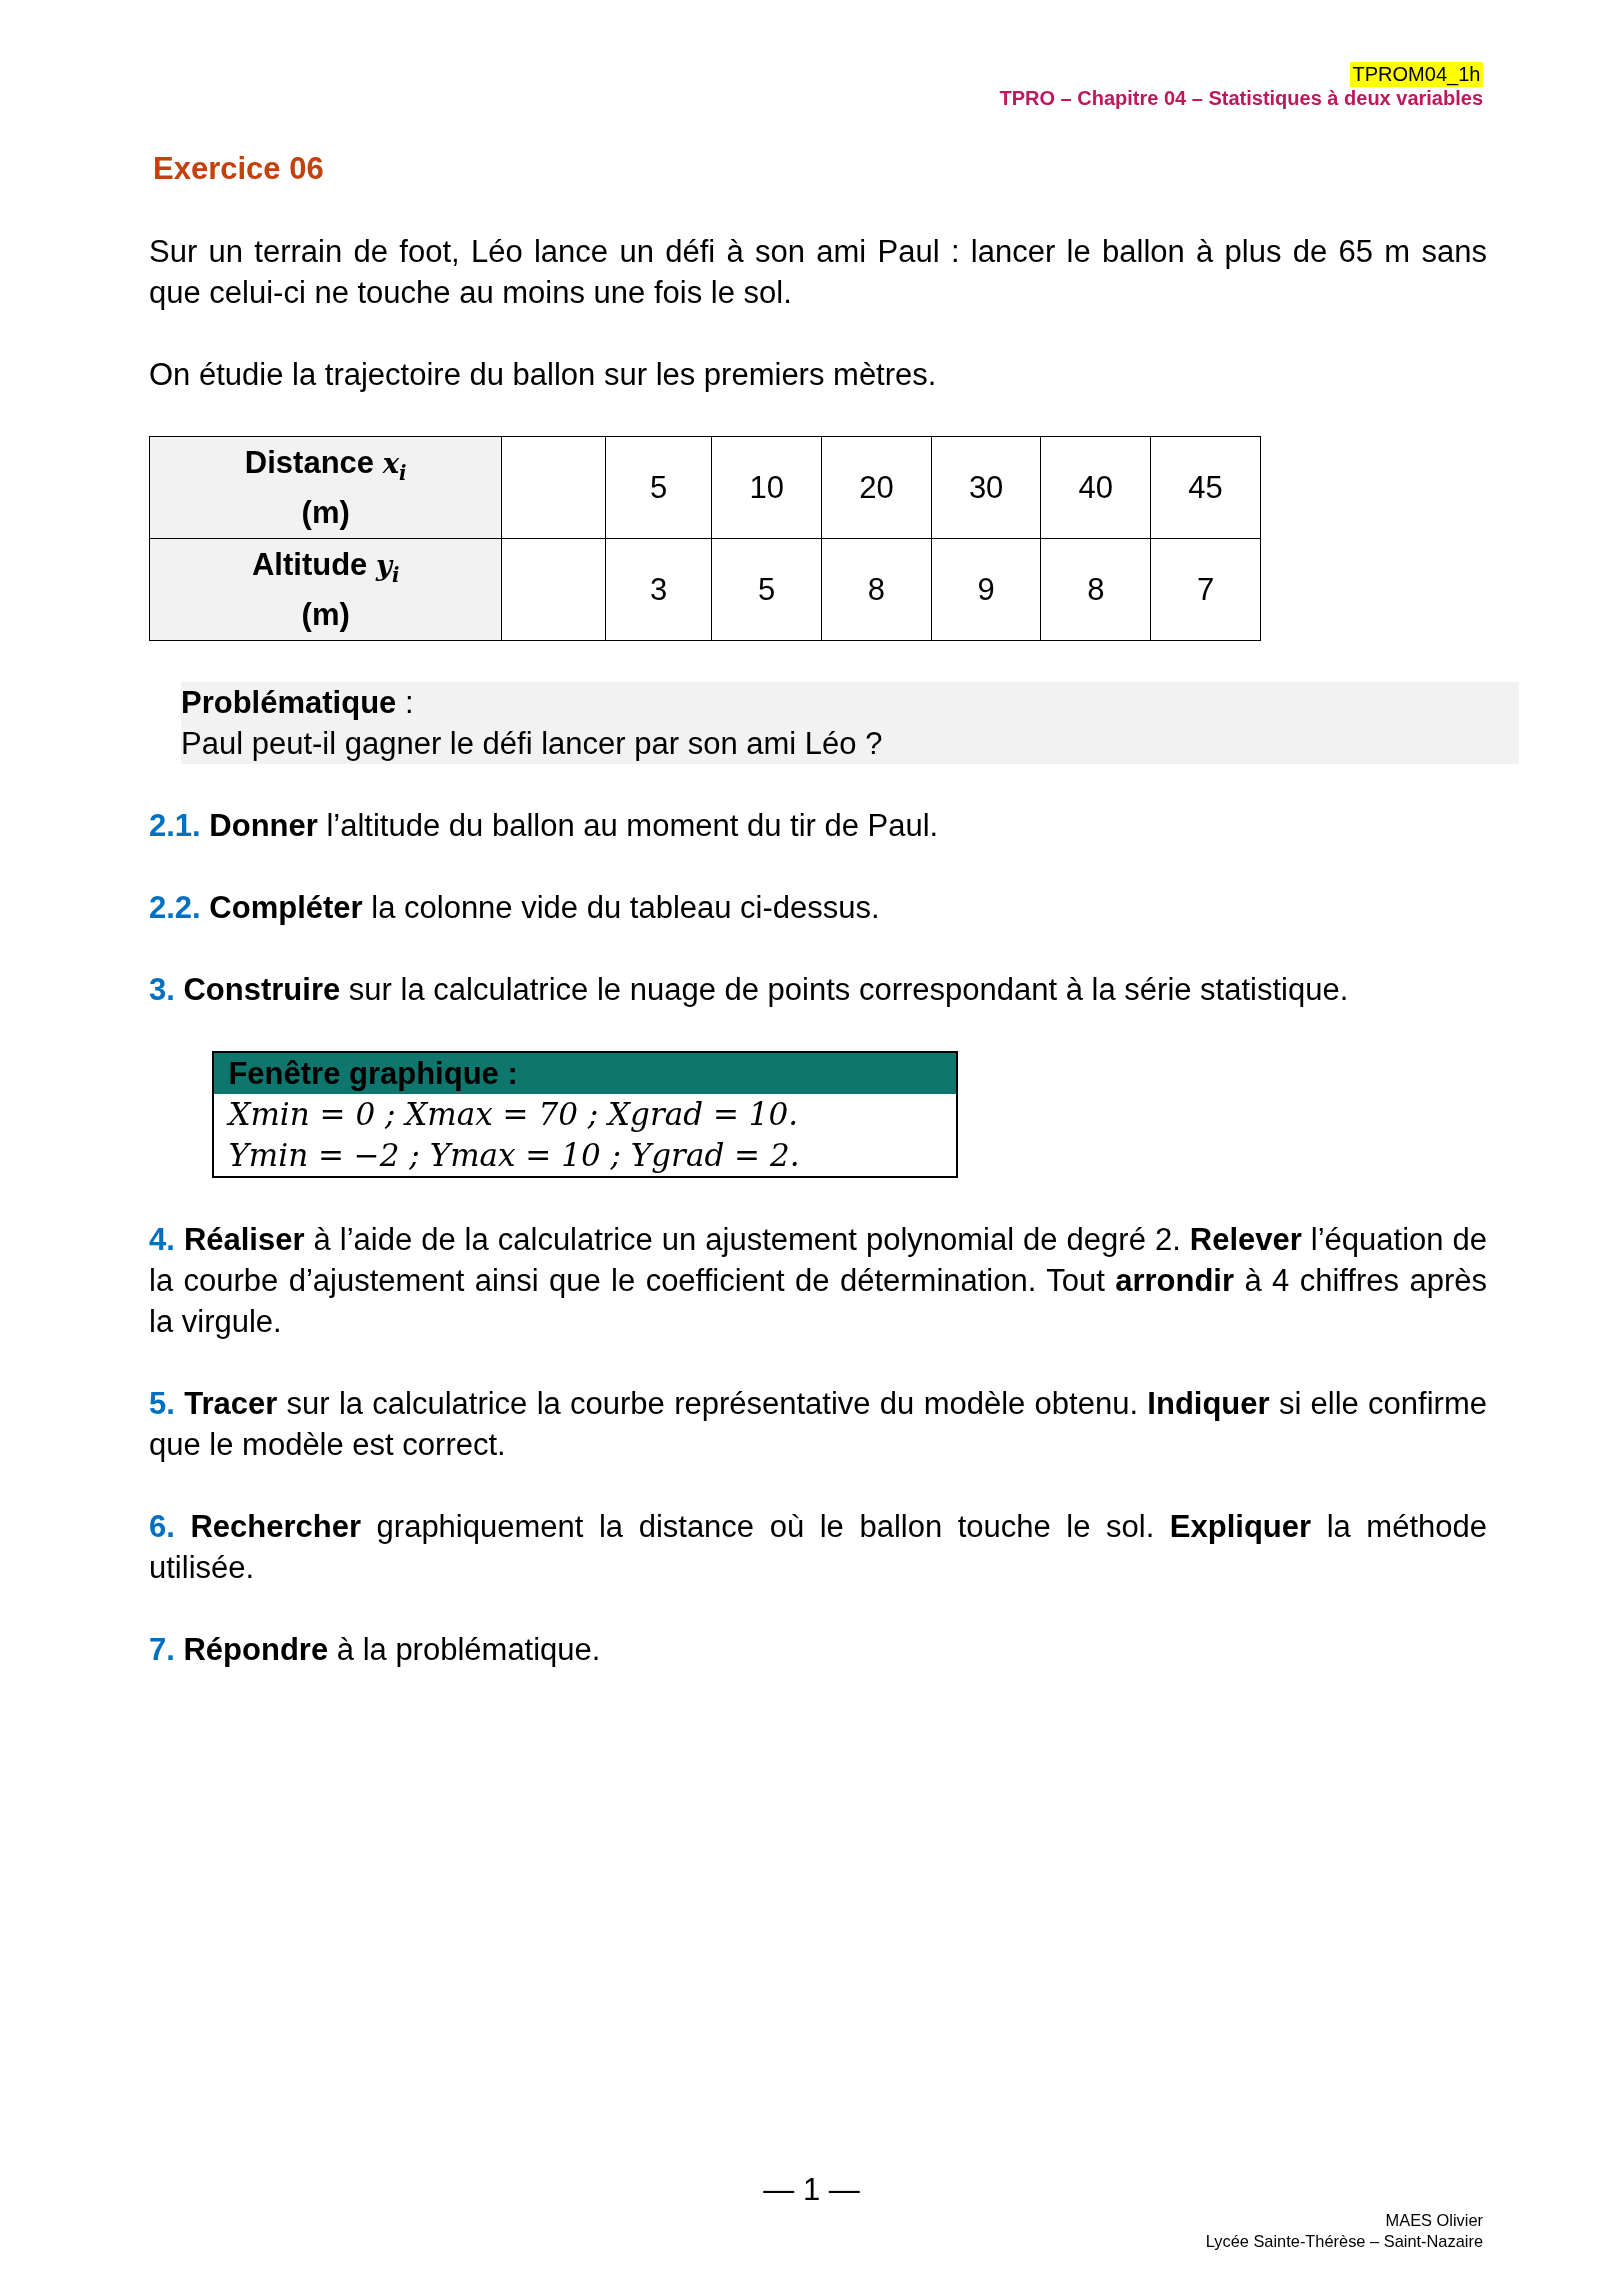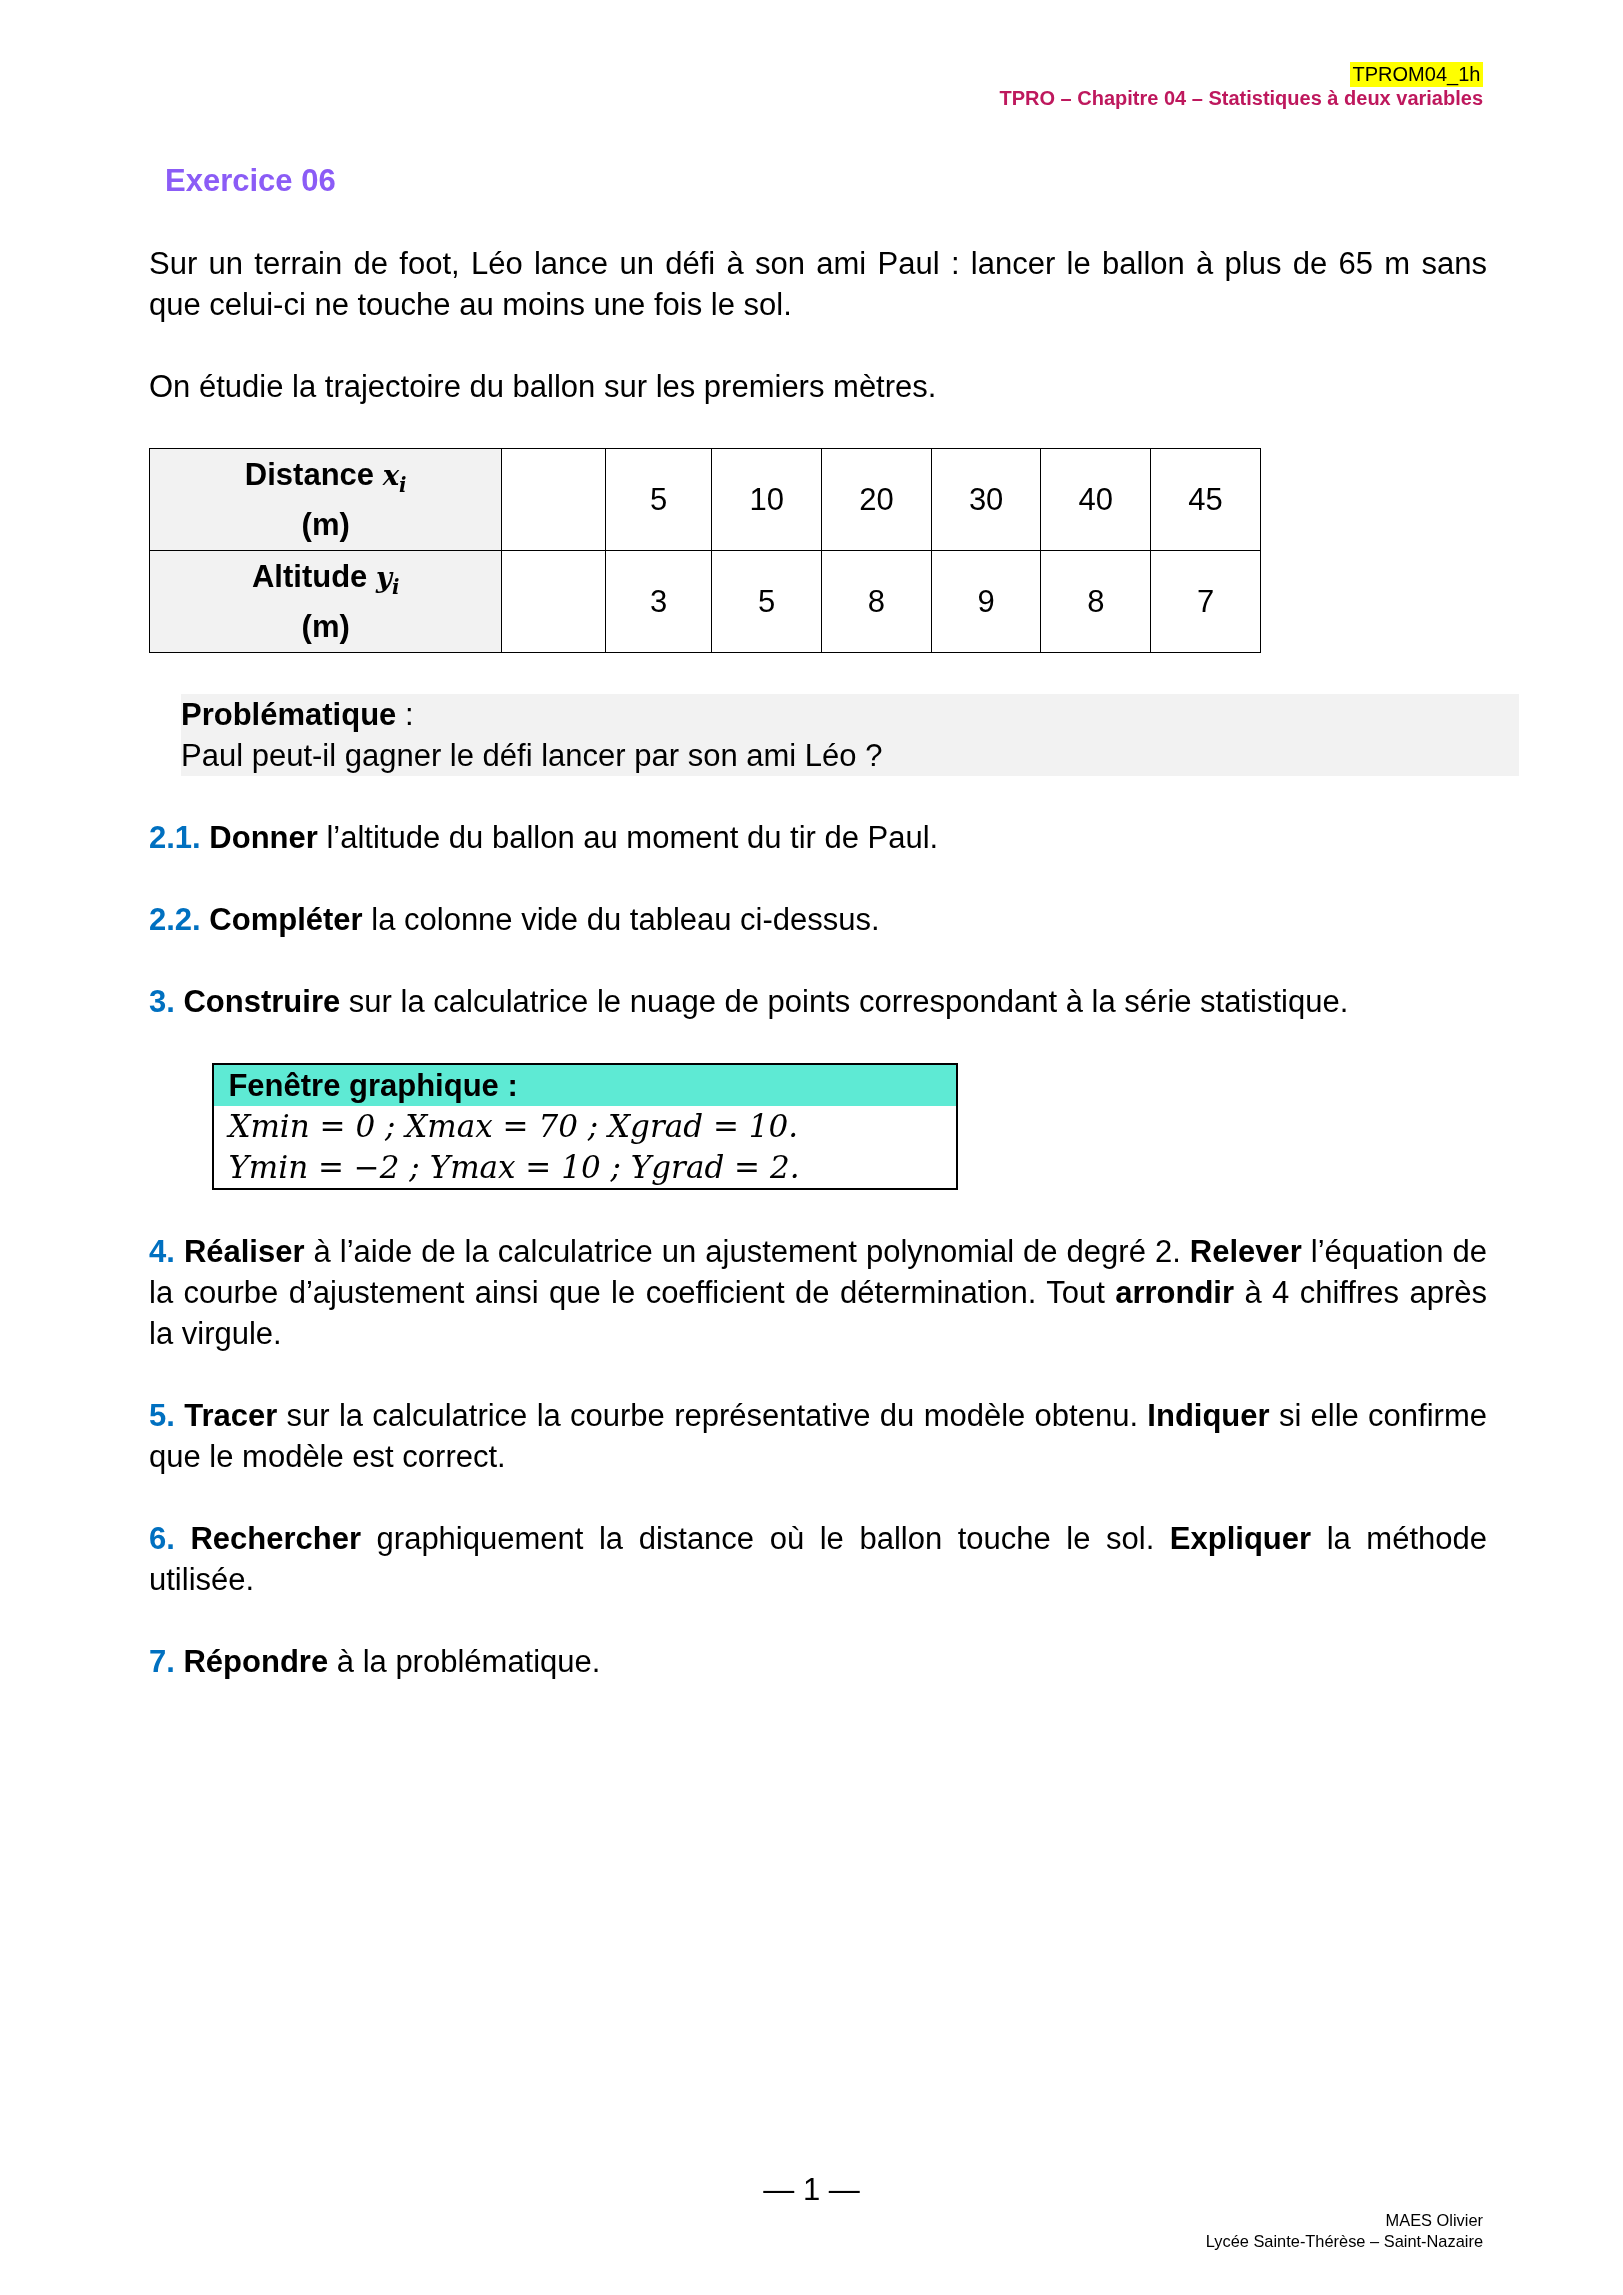--- a/index.html
+++ b/index.html
@@ -9,21 +9,21 @@
   }
   .hdr-code {
     position: absolute; right: 140px; top: 62px;
     font-size: 20px; background: #ffff00; padding: 0 2.6px; line-height: 25px;
   }
   .hdr-title {
     position: absolute; right: 140px; top: 86px;
     font-size: 20px; font-weight: bold; color: #be185d; line-height: 25px;
   }
   .content { position: absolute; left: 149px; width: 1338px; top: 144px; }
-  .ex-title { font-size: 31px; font-weight: bold; color: #8b5cf6; margin: 16px; line-height: 42px; }
+  .ex-title { font-size: 31px; font-weight: bold; color: #c2410c; margin: 4px; line-height: 42px; }
   p.txt { font-size: 31px; line-height: 41px; margin: 0; text-align: justify; }
   .mt-a { margin-top: 41px !important; }
   .mt-b { margin-top: 41px !important; }
   .blue-num { color: #0070c0; font-weight: bold; }
   b { font-weight: bold; }
 
   table.data {
     border-collapse: collapse; margin-top: 41px; width: 1112px;
     font-size: 31px;
   }
@@ -40,21 +40,21 @@
   .problem {
     margin-top: 41px; background: #f2f2f2; width: 1338px; padding: 0; margin-left: 32px;
   }
   .problem p { font-size: 31px; line-height: 41px; margin: 0; }
 
   .window-box {
     margin-top: 41px; margin-left: 63px; width: 742px;
     border: 2px solid #000;
   }
   .window-box .wb-head {
-    background: #5eead4; font-size: 31px; font-weight: bold; line-height: 41px; padding-left: 14.4px;
+    background: #0f766e; font-size: 31px; font-weight: bold; line-height: 41px; padding-left: 14.4px;
   }
   .window-box .wb-line {
     font-family: "DejaVu Serif", serif; font-style: italic; font-size: 31px; line-height: 41px; padding-left: 14.4px;
   }
   .pagenum {
     position: absolute; left: 0; width: 1623px; top: 2172px; text-align: center; font-size: 31px;
   }
   .footer {
     position: absolute; right: 140px; top: 2210px; text-align: right; font-size: 16.4px; line-height: 21px;
   }

